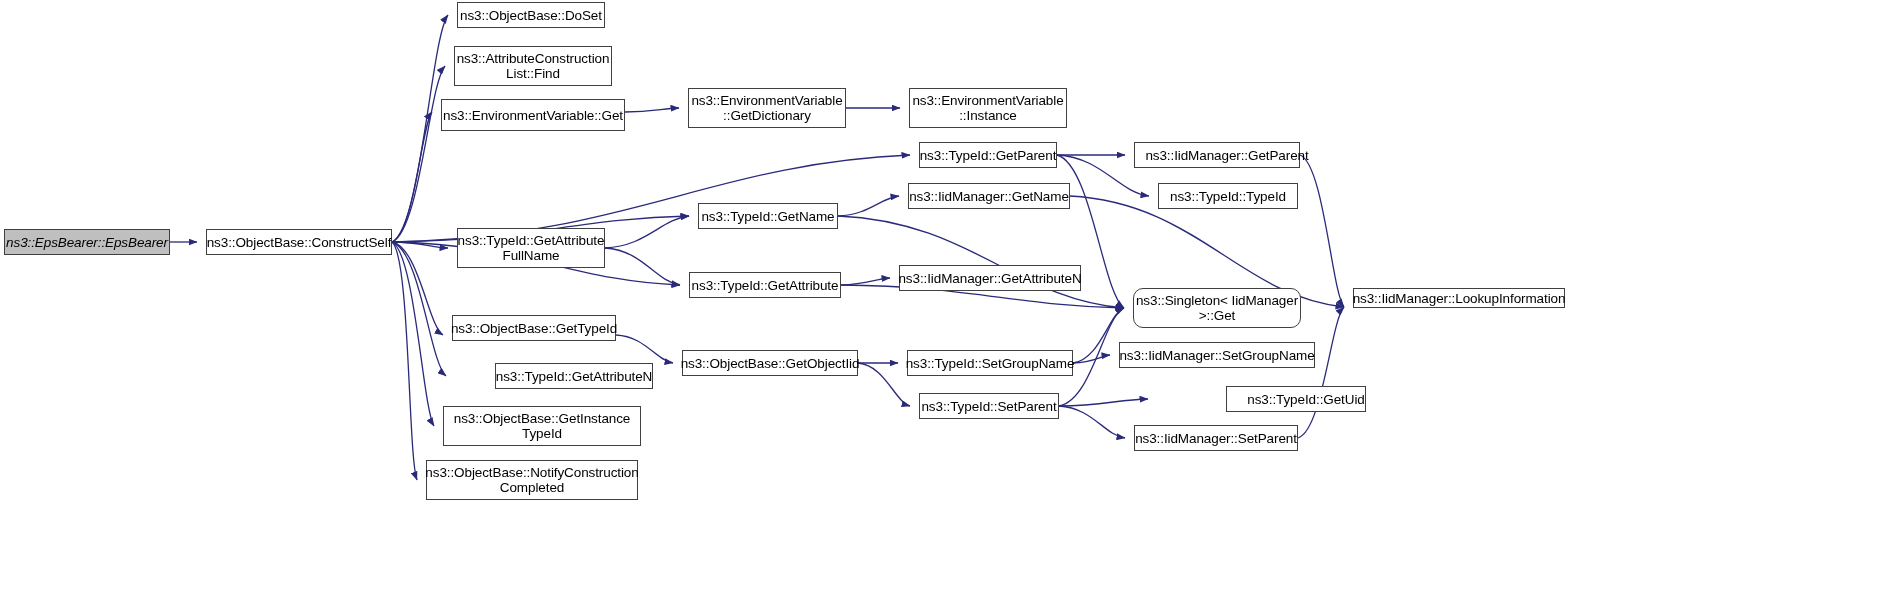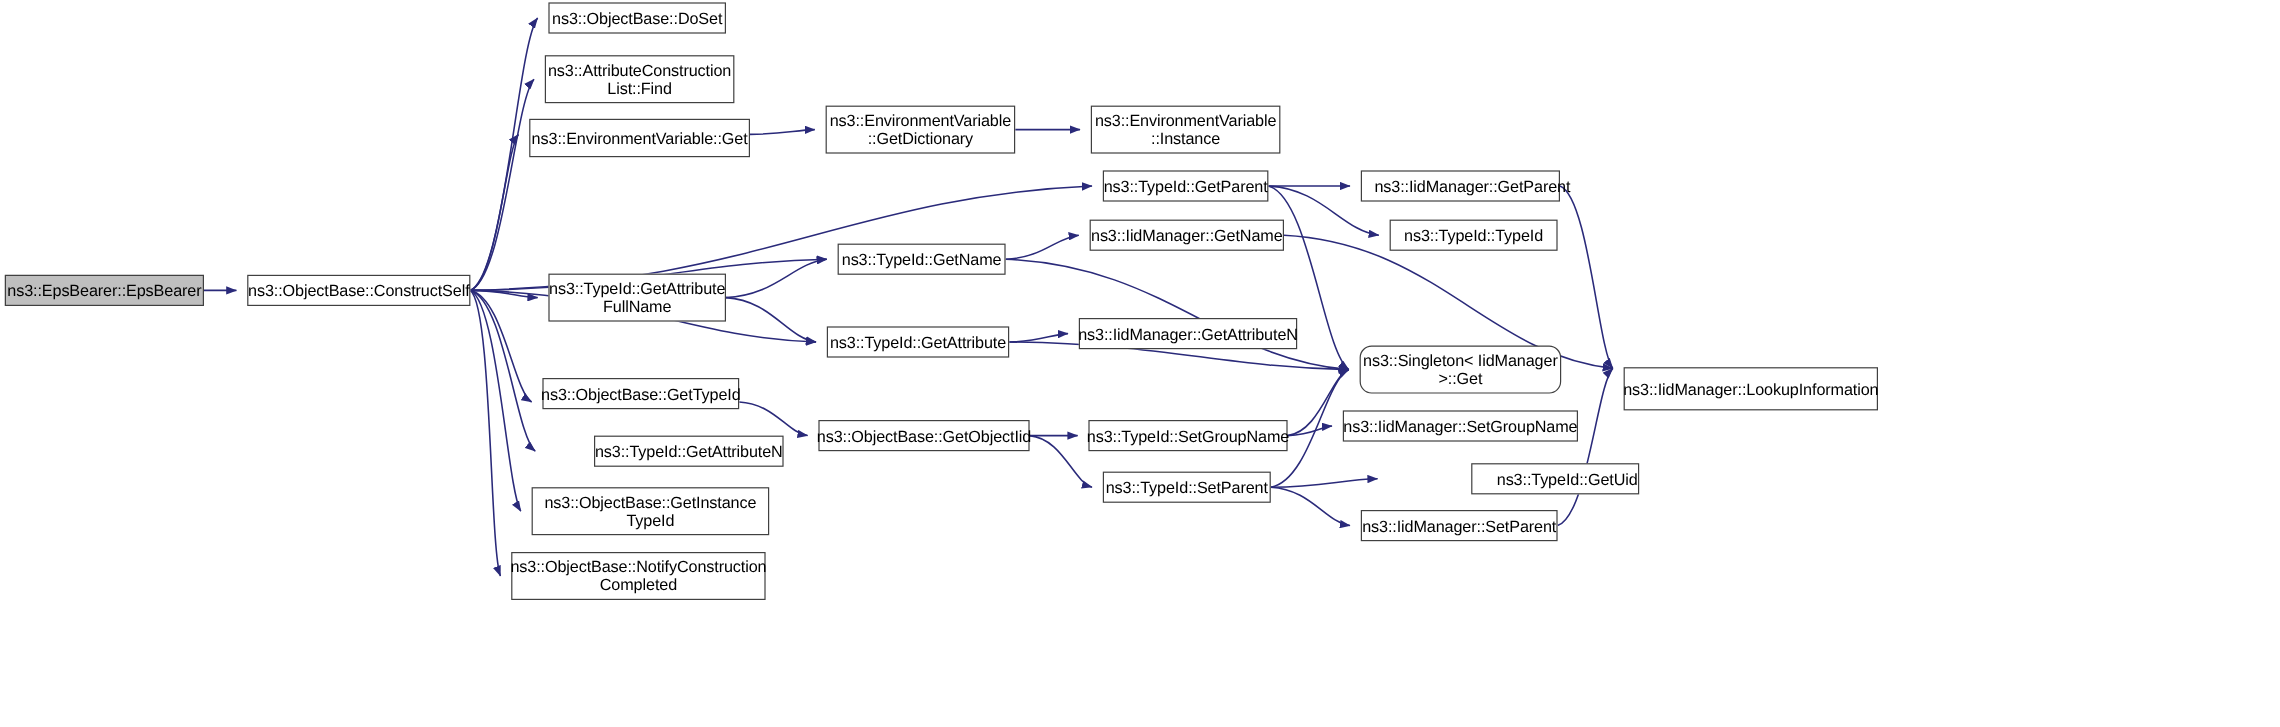--- a/index.html
+++ b/index.html
@@ -85,42 +85,42 @@
         <path d="M 858,363 C 885.45,365.58 894.6,401.7 910,406" fill="none" stroke="#2a2a7a" stroke-width="1.3" marker-end="url(#arrowhead)"></path>
         <path d="M 1073,363 C 1093.7,362.52 1100.6,355.8 1110,355" fill="none" stroke="#2a2a7a" stroke-width="1.3" marker-end="url(#arrowhead)"></path>
         <path d="M 1073,363 C 1100,359.7 1109,313.5 1124,308" fill="none" stroke="#2a2a7a" stroke-width="1.3" marker-end="url(#arrowhead)"></path>
         <path d="M 1059,406 C 1103.1,405.58 1117.8,399.7 1148,399" fill="none" stroke="#2a2a7a" stroke-width="1.3" marker-end="url(#arrowhead)"></path>
         <path d="M 1059,406 C 1092.75,407.92 1104,434.8 1125,438" fill="none" stroke="#2a2a7a" stroke-width="1.3" marker-end="url(#arrowhead)"></path>
         <path d="M 1059,406 C 1092.3,400.12 1103.4,317.8 1124,308" fill="none" stroke="#2a2a7a" stroke-width="1.3" marker-end="url(#arrowhead)"></path>
         <path d="M 1298,438 C 1322.75,430.14 1331,320.1 1344,307" fill="none" stroke="#2a2a7a" stroke-width="1.3" marker-end="url(#arrowhead)"></path>
       </g>
   </svg>
   <div id="nodes-layer">
-      <div class="node highlight" style="left: 4px; top: 229px; width: 166px; height: 26px;">ns3::EpsBearer::EpsBearer</div>
+      <div class="node highlight" style="left: 4px; top: 229px; width: 166px; height: 26px; font-style: italic;">ns3::EpsBearer::EpsBearer</div>
       <div class="node" style="left: 206px; top: 229px; width: 186px; height: 26px;">ns3::ObjectBase::ConstructSelf</div>
       <div class="node" style="left: 457px; top: 2px; width: 148px; height: 26px;">ns3::ObjectBase::DoSet</div>
       <div class="node" style="left: 454px; top: 46px; width: 158px; height: 40px;">ns3::AttributeConstruction
 List::Find</div>
       <div class="node" style="left: 441px; top: 99px; width: 184px; height: 32px;">ns3::EnvironmentVariable::Get</div>
       <div class="node" style="left: 688px; top: 88px; width: 158px; height: 40px;">ns3::EnvironmentVariable
 ::GetDictionary</div>
       <div class="node" style="left: 909px; top: 88px; width: 158px; height: 40px;">ns3::EnvironmentVariable
 ::Instance</div>
       <div class="node" style="left: 919px; top: 142px; width: 138px; height: 26px;">ns3::TypeId::GetParent</div>
       <div class="node" style="left: 1134px; top: 142px; width: 166px; height: 26px; padding-left: 20px;">ns3::IidManager::GetParent</div>
       <div class="node" style="left: 908px; top: 183px; width: 162px; height: 26px;">ns3::IidManager::GetName</div>
       <div class="node" style="left: 1158px; top: 183px; width: 140px; height: 26px;">ns3::TypeId::TypeId</div>
       <div class="node" style="left: 698px; top: 203px; width: 140px; height: 26px;">ns3::TypeId::GetName</div>
       <div class="node" style="left: 457px; top: 228px; width: 148px; height: 40px;">ns3::TypeId::GetAttribute
 FullName</div>
       <div class="node" style="left: 689px; top: 272px; width: 152px; height: 26px;">ns3::TypeId::GetAttribute</div>
       <div class="node" style="left: 899px; top: 265px; width: 182px; height: 26px;">ns3::IidManager::GetAttributeN</div>
       <div class="node" style="left: 1133px; top: 288px; width: 168px; height: 40px; border-radius: 10px;">ns3::Singleton&lt; IidManager
 &gt;::Get</div>
-      <div class="node" style="left: 1353px; top: 306px; width: 212px; height: 36px;">ns3::IidManager::LookupInformation</div>
+      <div class="node" style="left: 1353px; top: 288px; width: 212px; height: 20px;">ns3::IidManager::LookupInformation</div>
       <div class="node" style="left: 452px; top: 315px; width: 164px; height: 26px;">ns3::ObjectBase::GetTypeId</div>
       <div class="node" style="left: 682px; top: 350px; width: 176px; height: 26px;">ns3::ObjectBase::GetObjectIid</div>
       <div class="node" style="left: 907px; top: 350px; width: 166px; height: 26px;">ns3::TypeId::SetGroupName</div>
       <div class="node" style="left: 1119px; top: 342px; width: 196px; height: 26px;">ns3::IidManager::SetGroupName</div>
       <div class="node" style="left: 455px; top: 363px; width: 158px; height: 26px; margin-left: 40px;">ns3::TypeId::GetAttributeN</div>
       <div class="node" style="left: 1226px; top: 386px; width: 140px; height: 26px; padding-left: 20px;">ns3::TypeId::GetUid</div>
       <div class="node" style="left: 919px; top: 393px; width: 140px; height: 26px;">ns3::TypeId::SetParent</div>
       <div class="node" style="left: 1134px; top: 425px; width: 164px; height: 26px;">ns3::IidManager::SetParent</div>
       <div class="node" style="left: 443px; top: 406px; width: 198px; height: 40px;">ns3::ObjectBase::GetInstance
 TypeId</div>

